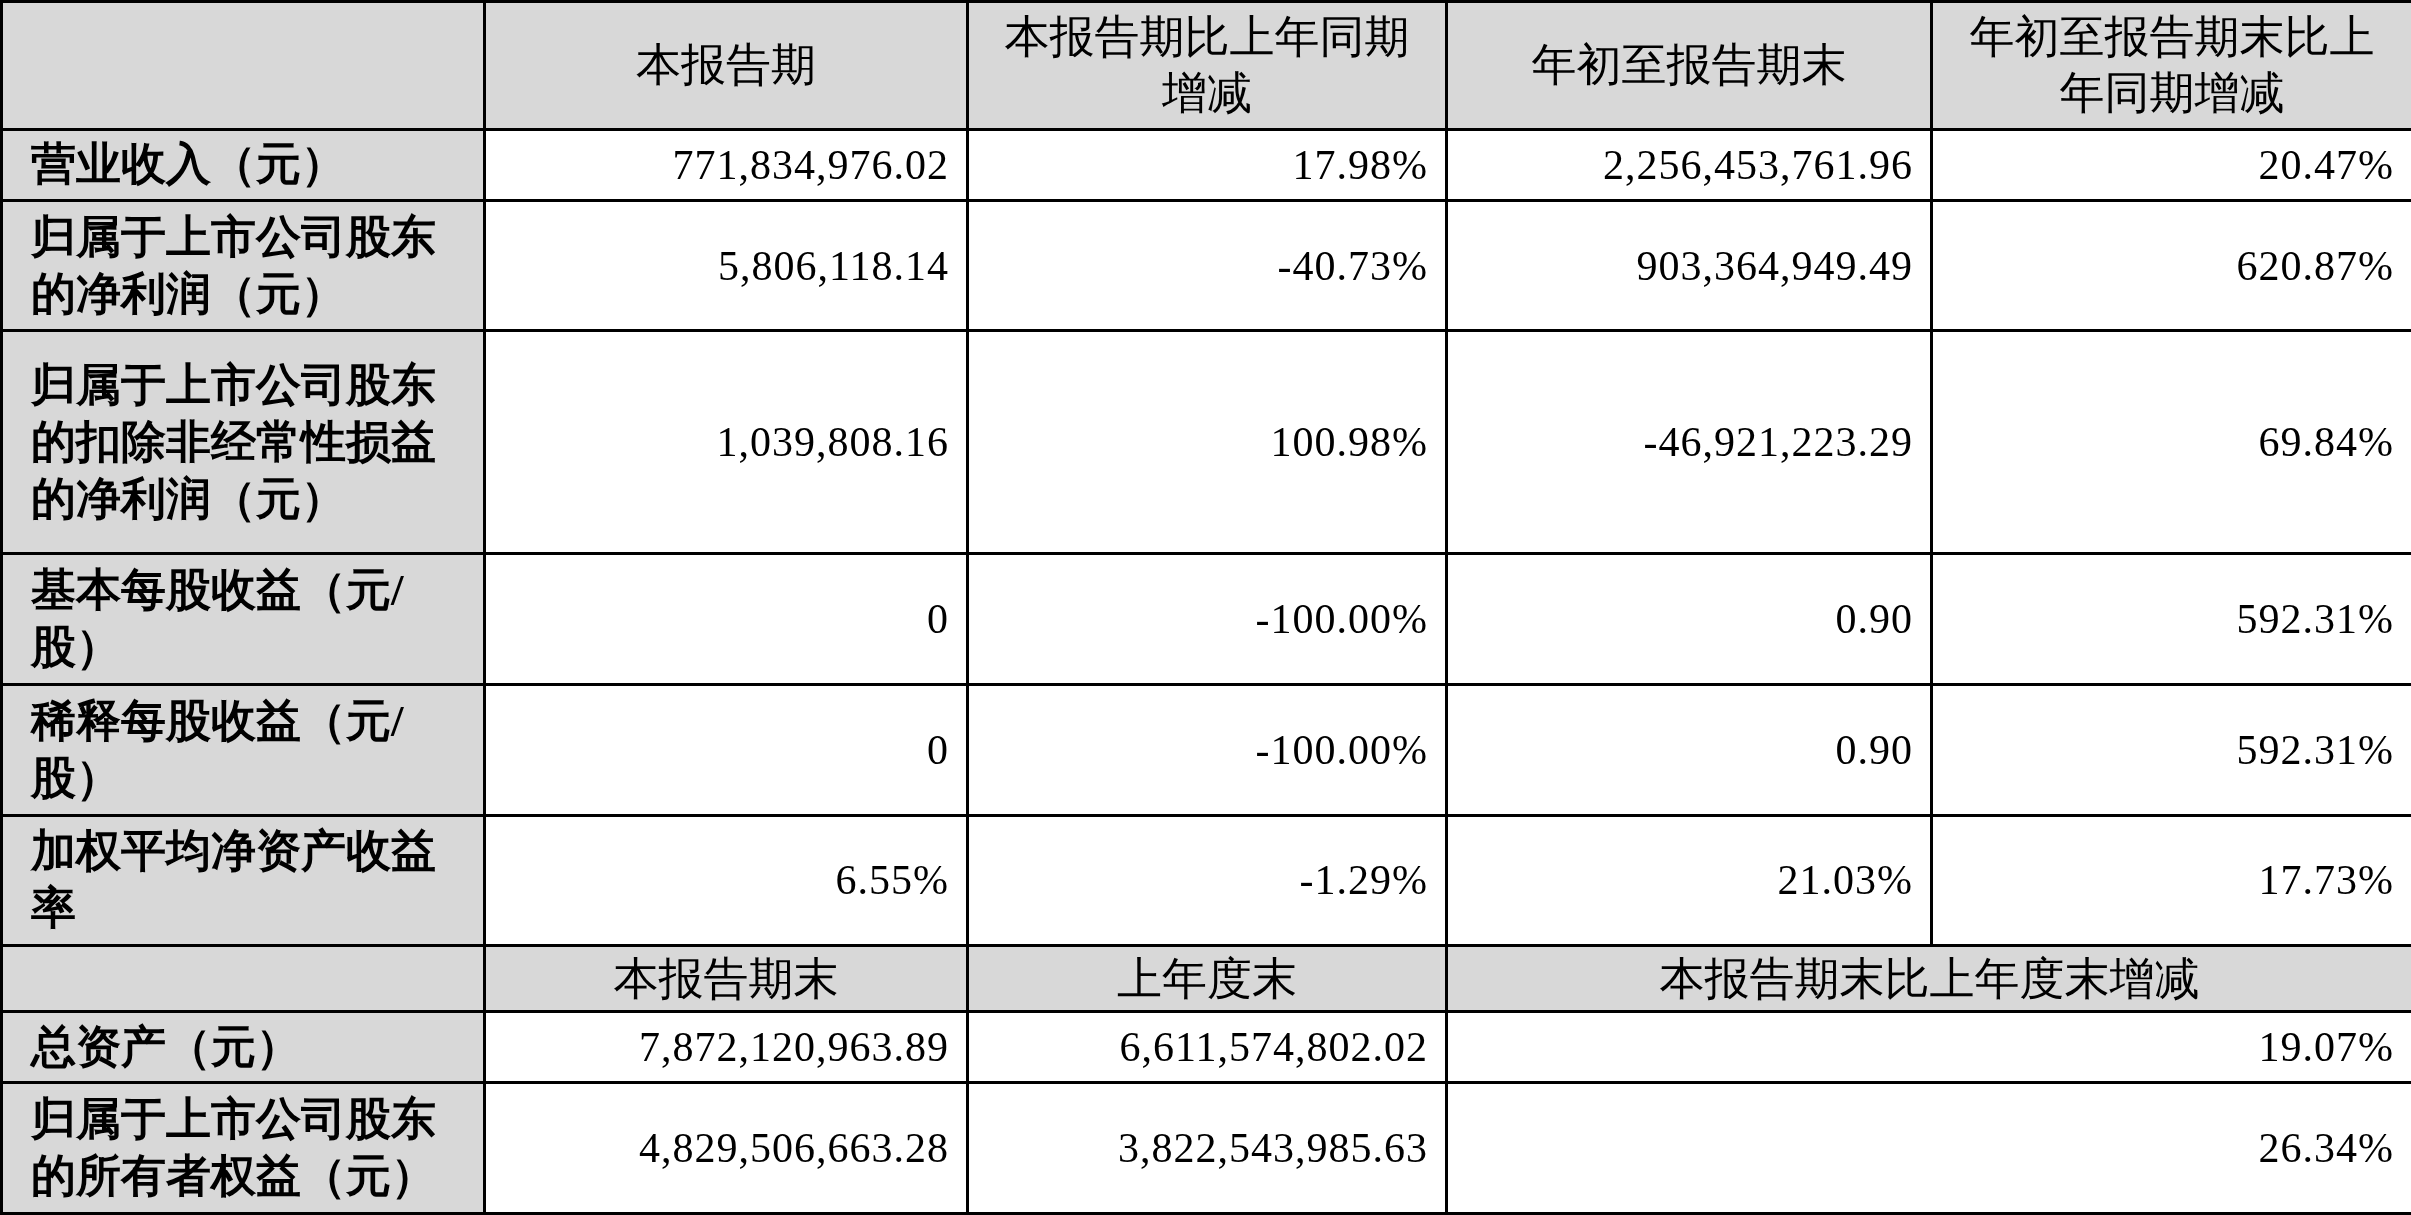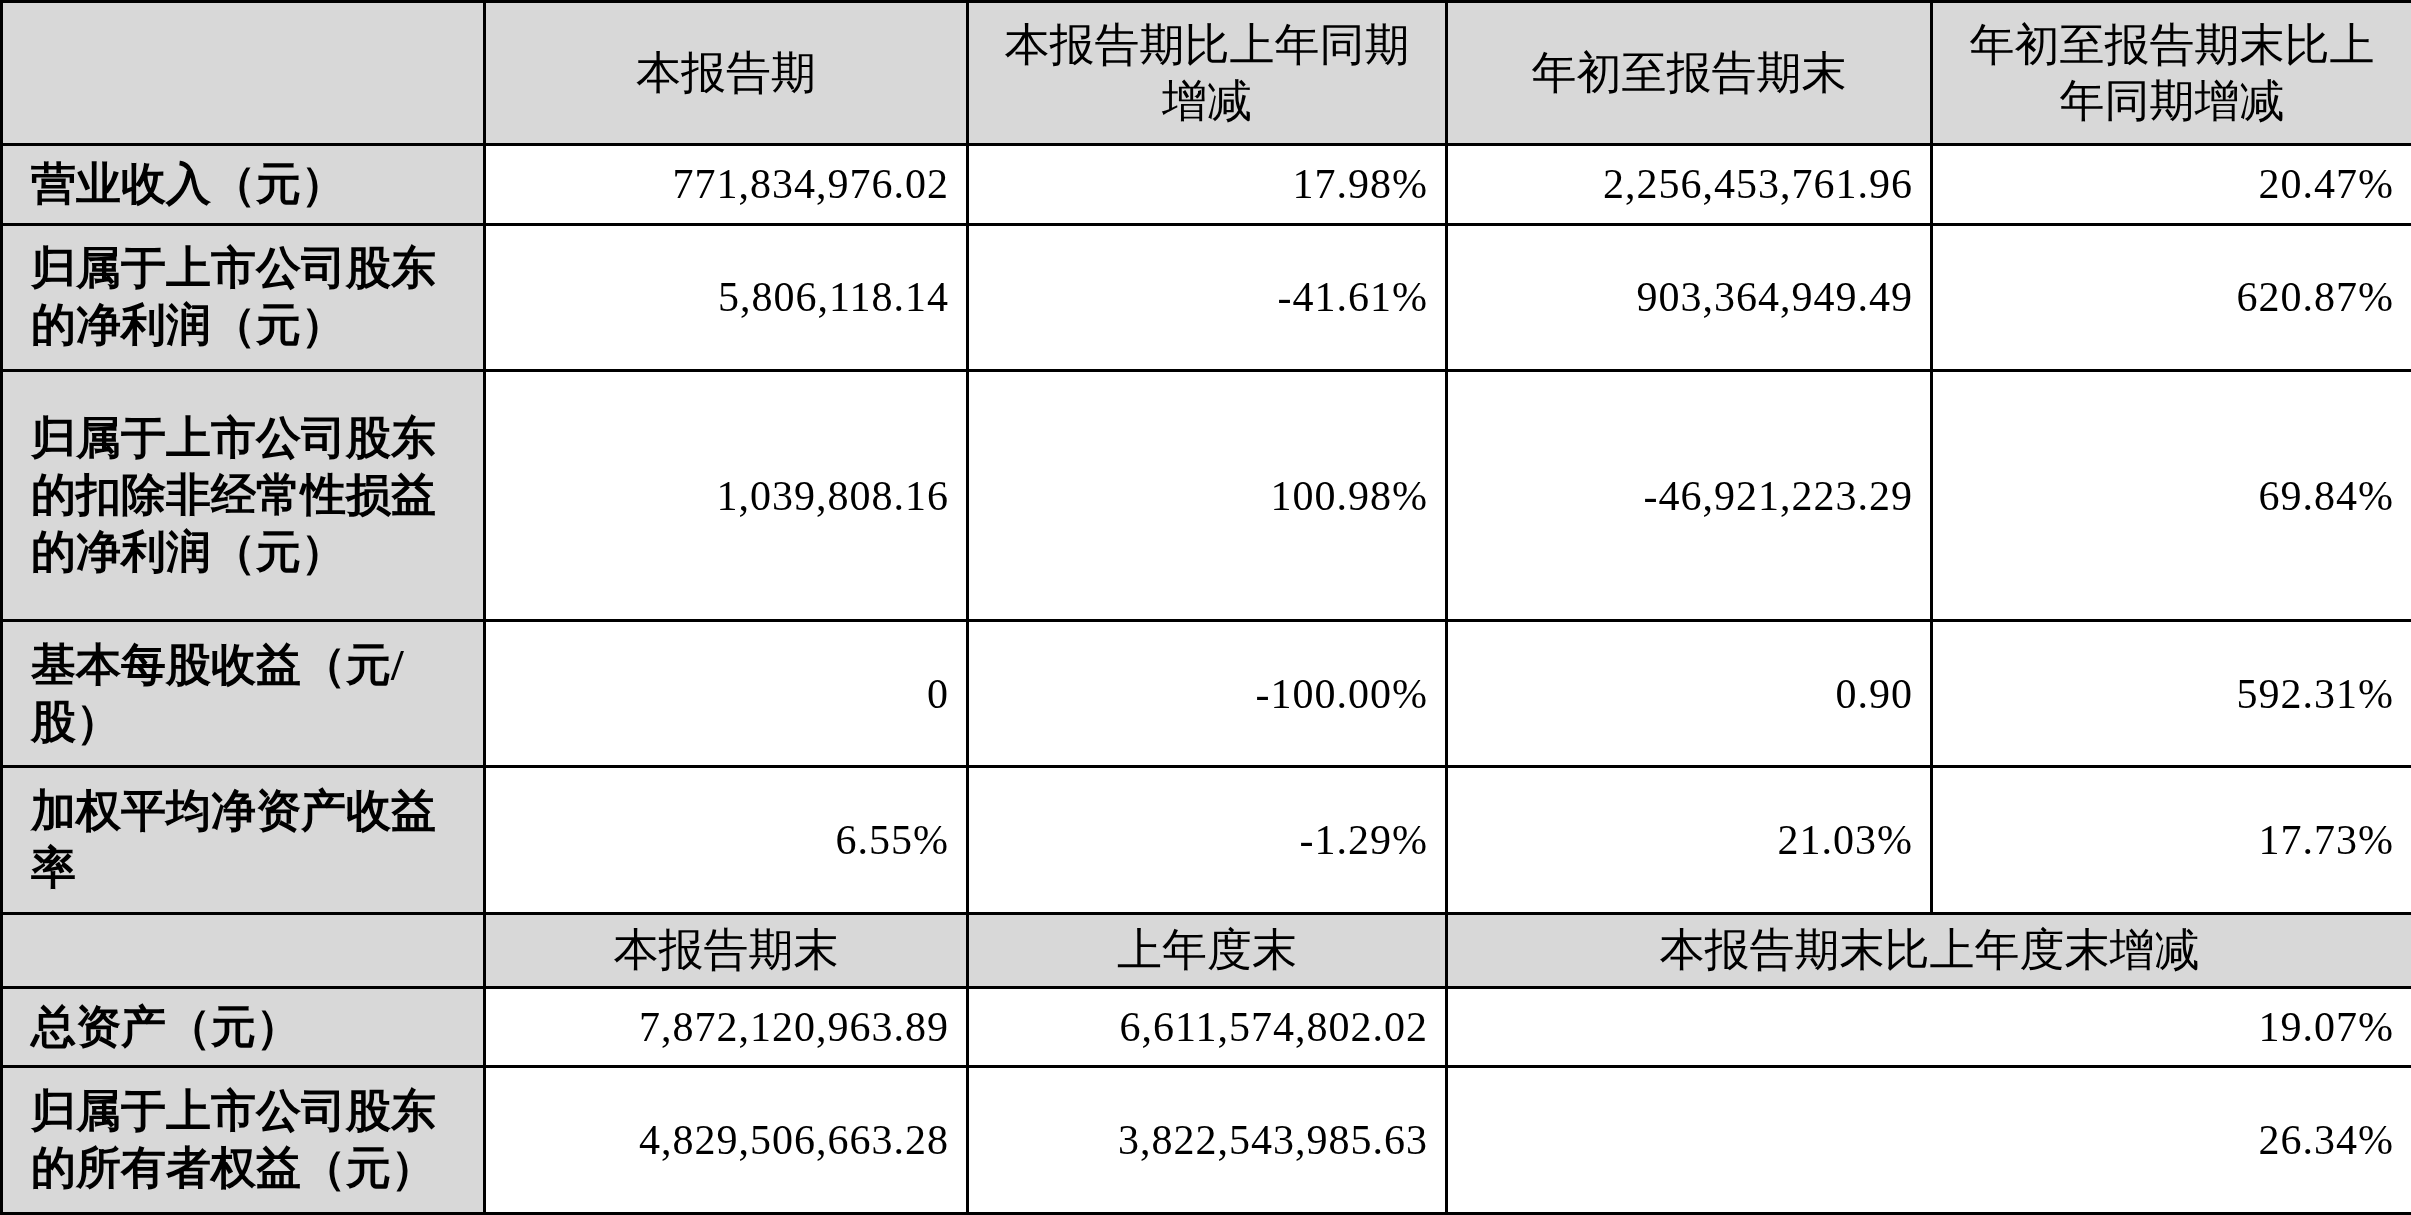--- a/index.html
+++ b/index.html
@@ -76,21 +76,21 @@
     <td class="shade label">营业收入（元）</td>
     <td class="val">771,834,976.02</td>
     <td class="val">17.98%</td>
     <td class="val">2,256,453,761.96</td>
     <td class="val">20.47%</td>
   </tr>
 
   <tr style="height:117px">
     <td class="shade label">归属于上市公司股东的净利润（元）</td>
     <td class="val">5,806,118.14</td>
-    <td class="val">-41.61%</td>
+    <td class="val">-40.73%</td>
     <td class="val">903,364,949.49</td>
     <td class="val">620.87%</td>
   </tr>
 
   <tr style="height:213px">
     <td class="shade label">归属于上市公司股东的扣除非经常性损益的净利润（元）</td>
     <td class="val">1,039,808.16</td>
     <td class="val">100.98%</td>
     <td class="val">-46,921,223.29</td>
     <td class="val">69.84%</td>
@@ -98,20 +98,27 @@
 
 
   <tr style="height:122px">
     <td class="shade label">基本每股收益（元/股）</td>
     <td class="val">0</td>
     <td class="val">-100.00%</td>
     <td class="val">0.90</td>
     <td class="val">592.31%</td>
   </tr>
 
+  <tr style="height:122px">
+    <td class="shade label">稀释每股收益（元/股）</td>
+    <td class="val">0</td>
+    <td class="val">-100.00%</td>
+    <td class="val">0.90</td>
+    <td class="val">592.31%</td>
+  </tr>
 
   <tr style="height:113px">
     <td class="shade label">加权平均净资产收益率</td>
     <td class="val">6.55%</td>
     <td class="val">-1.29%</td>
     <td class="val">21.03%</td>
     <td class="val">17.73%</td>
   </tr>
 
   <tr style="height:62px">

